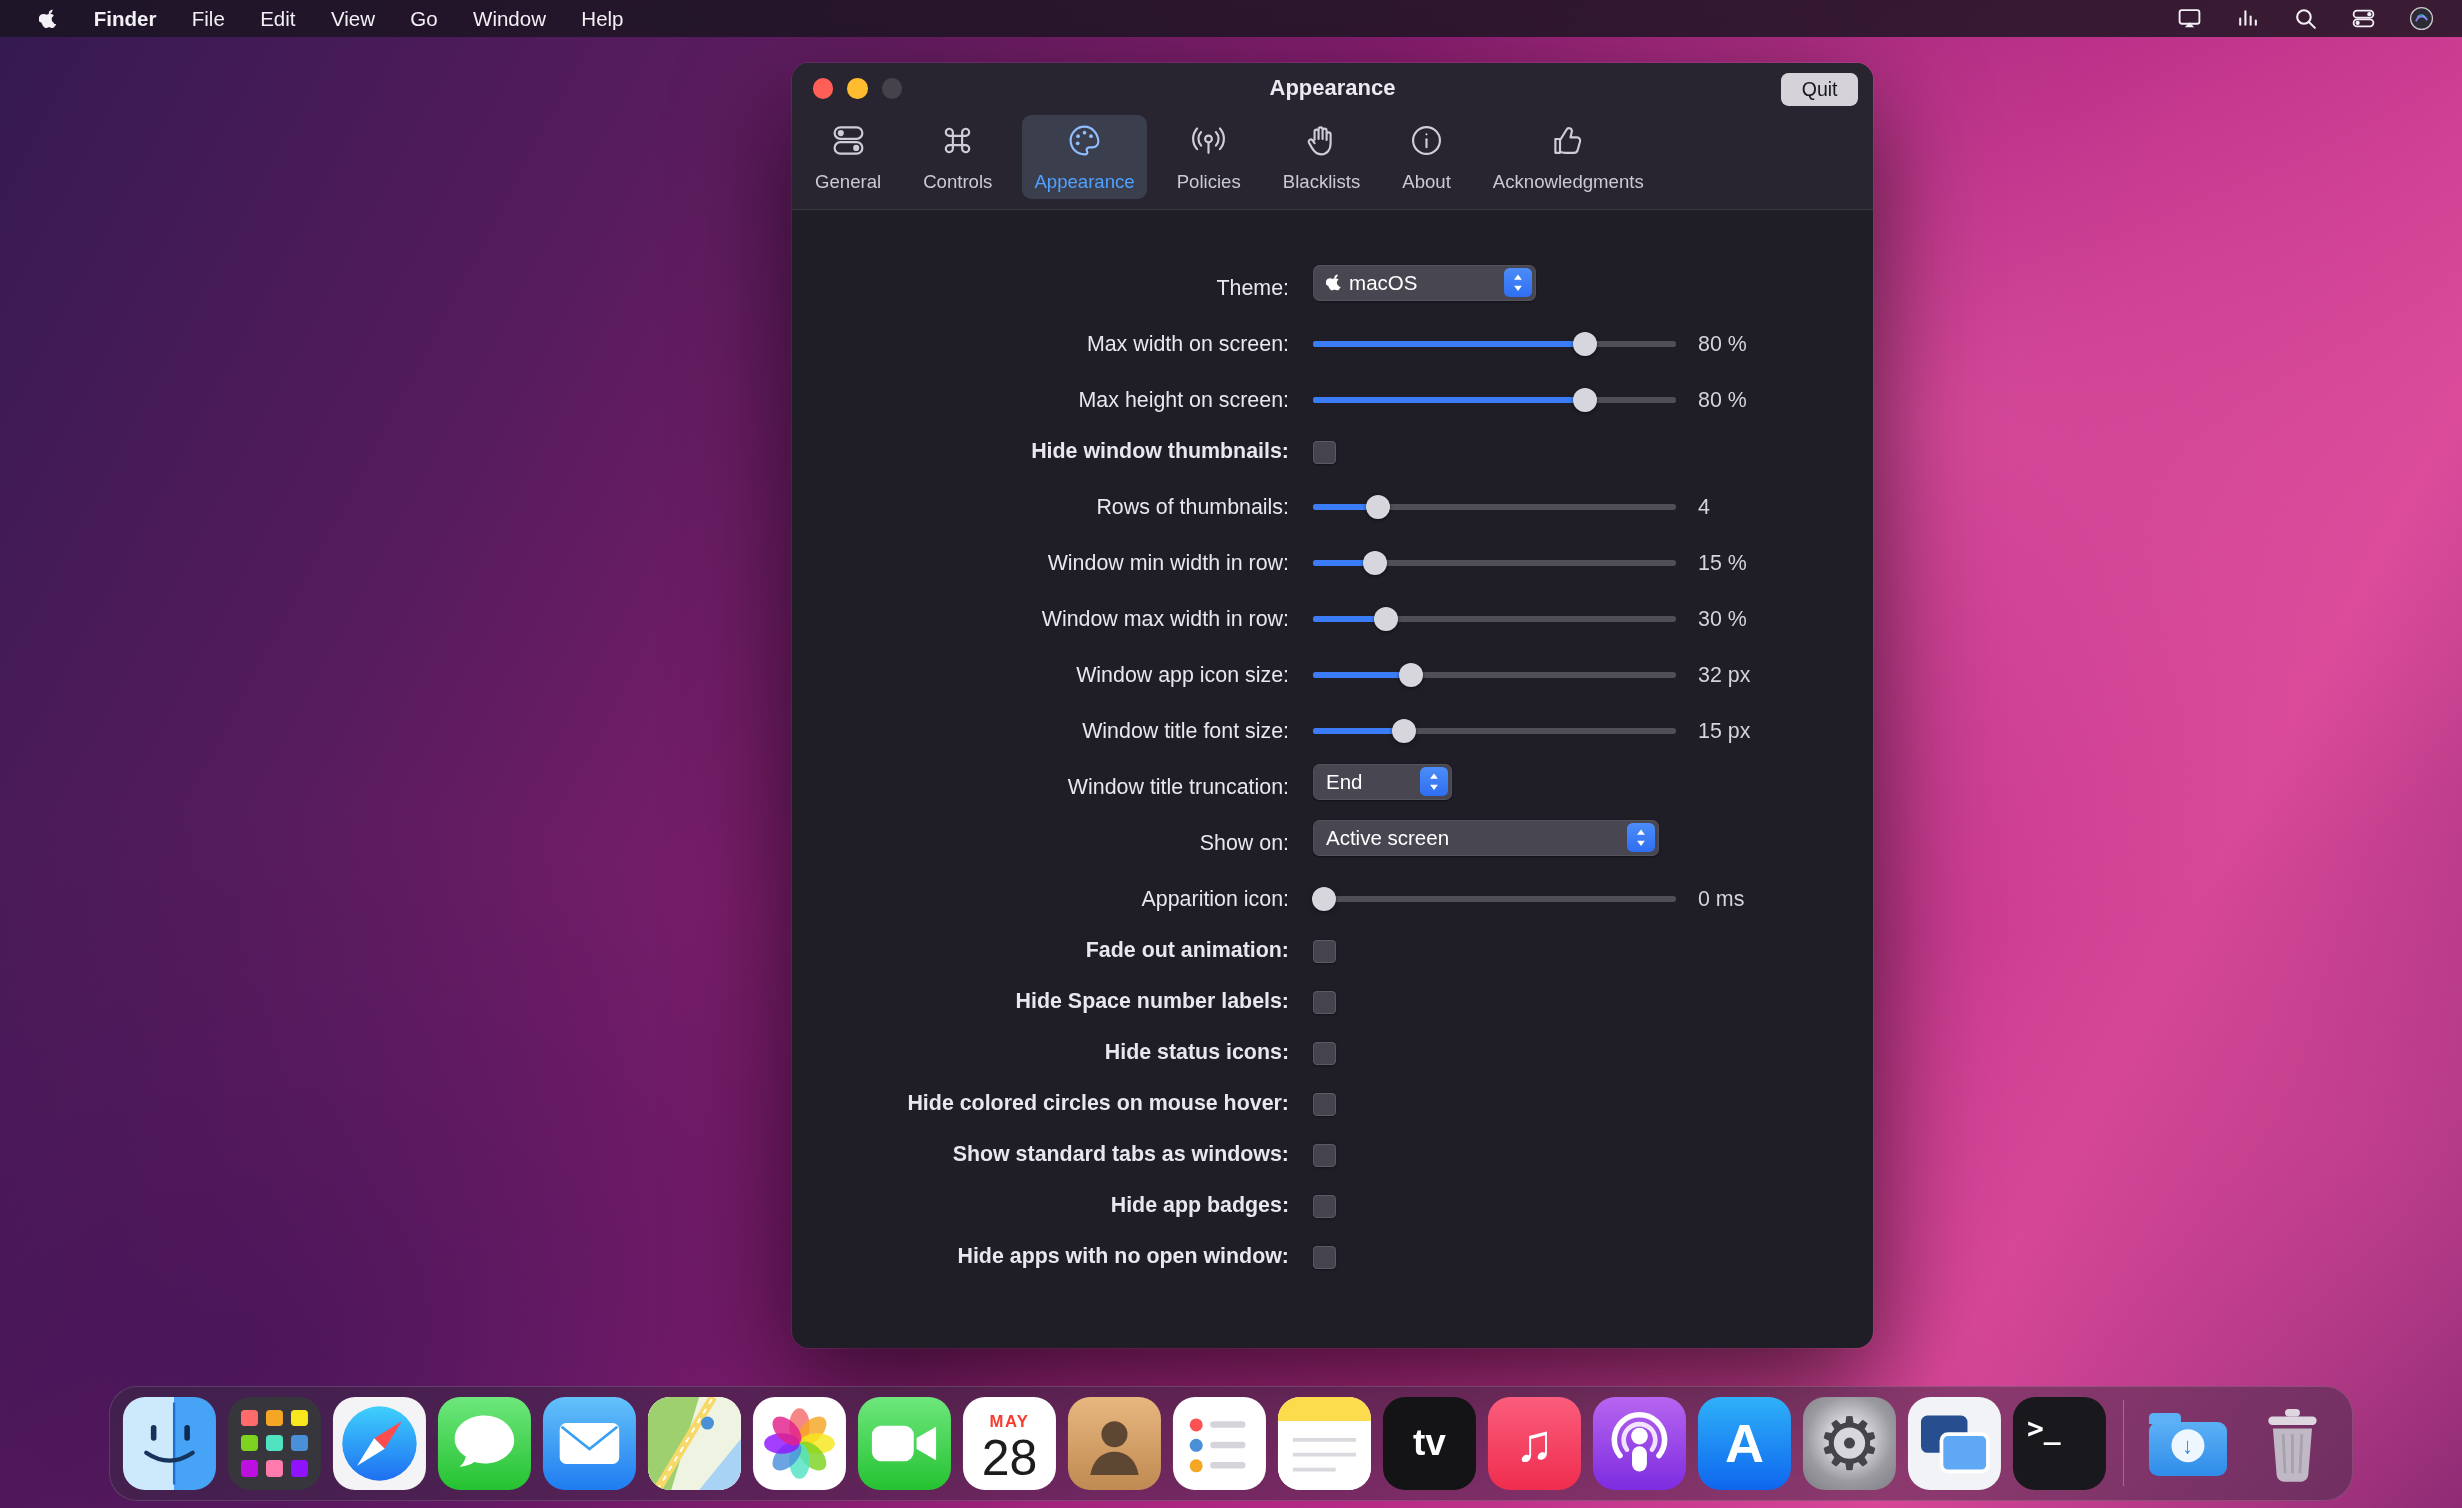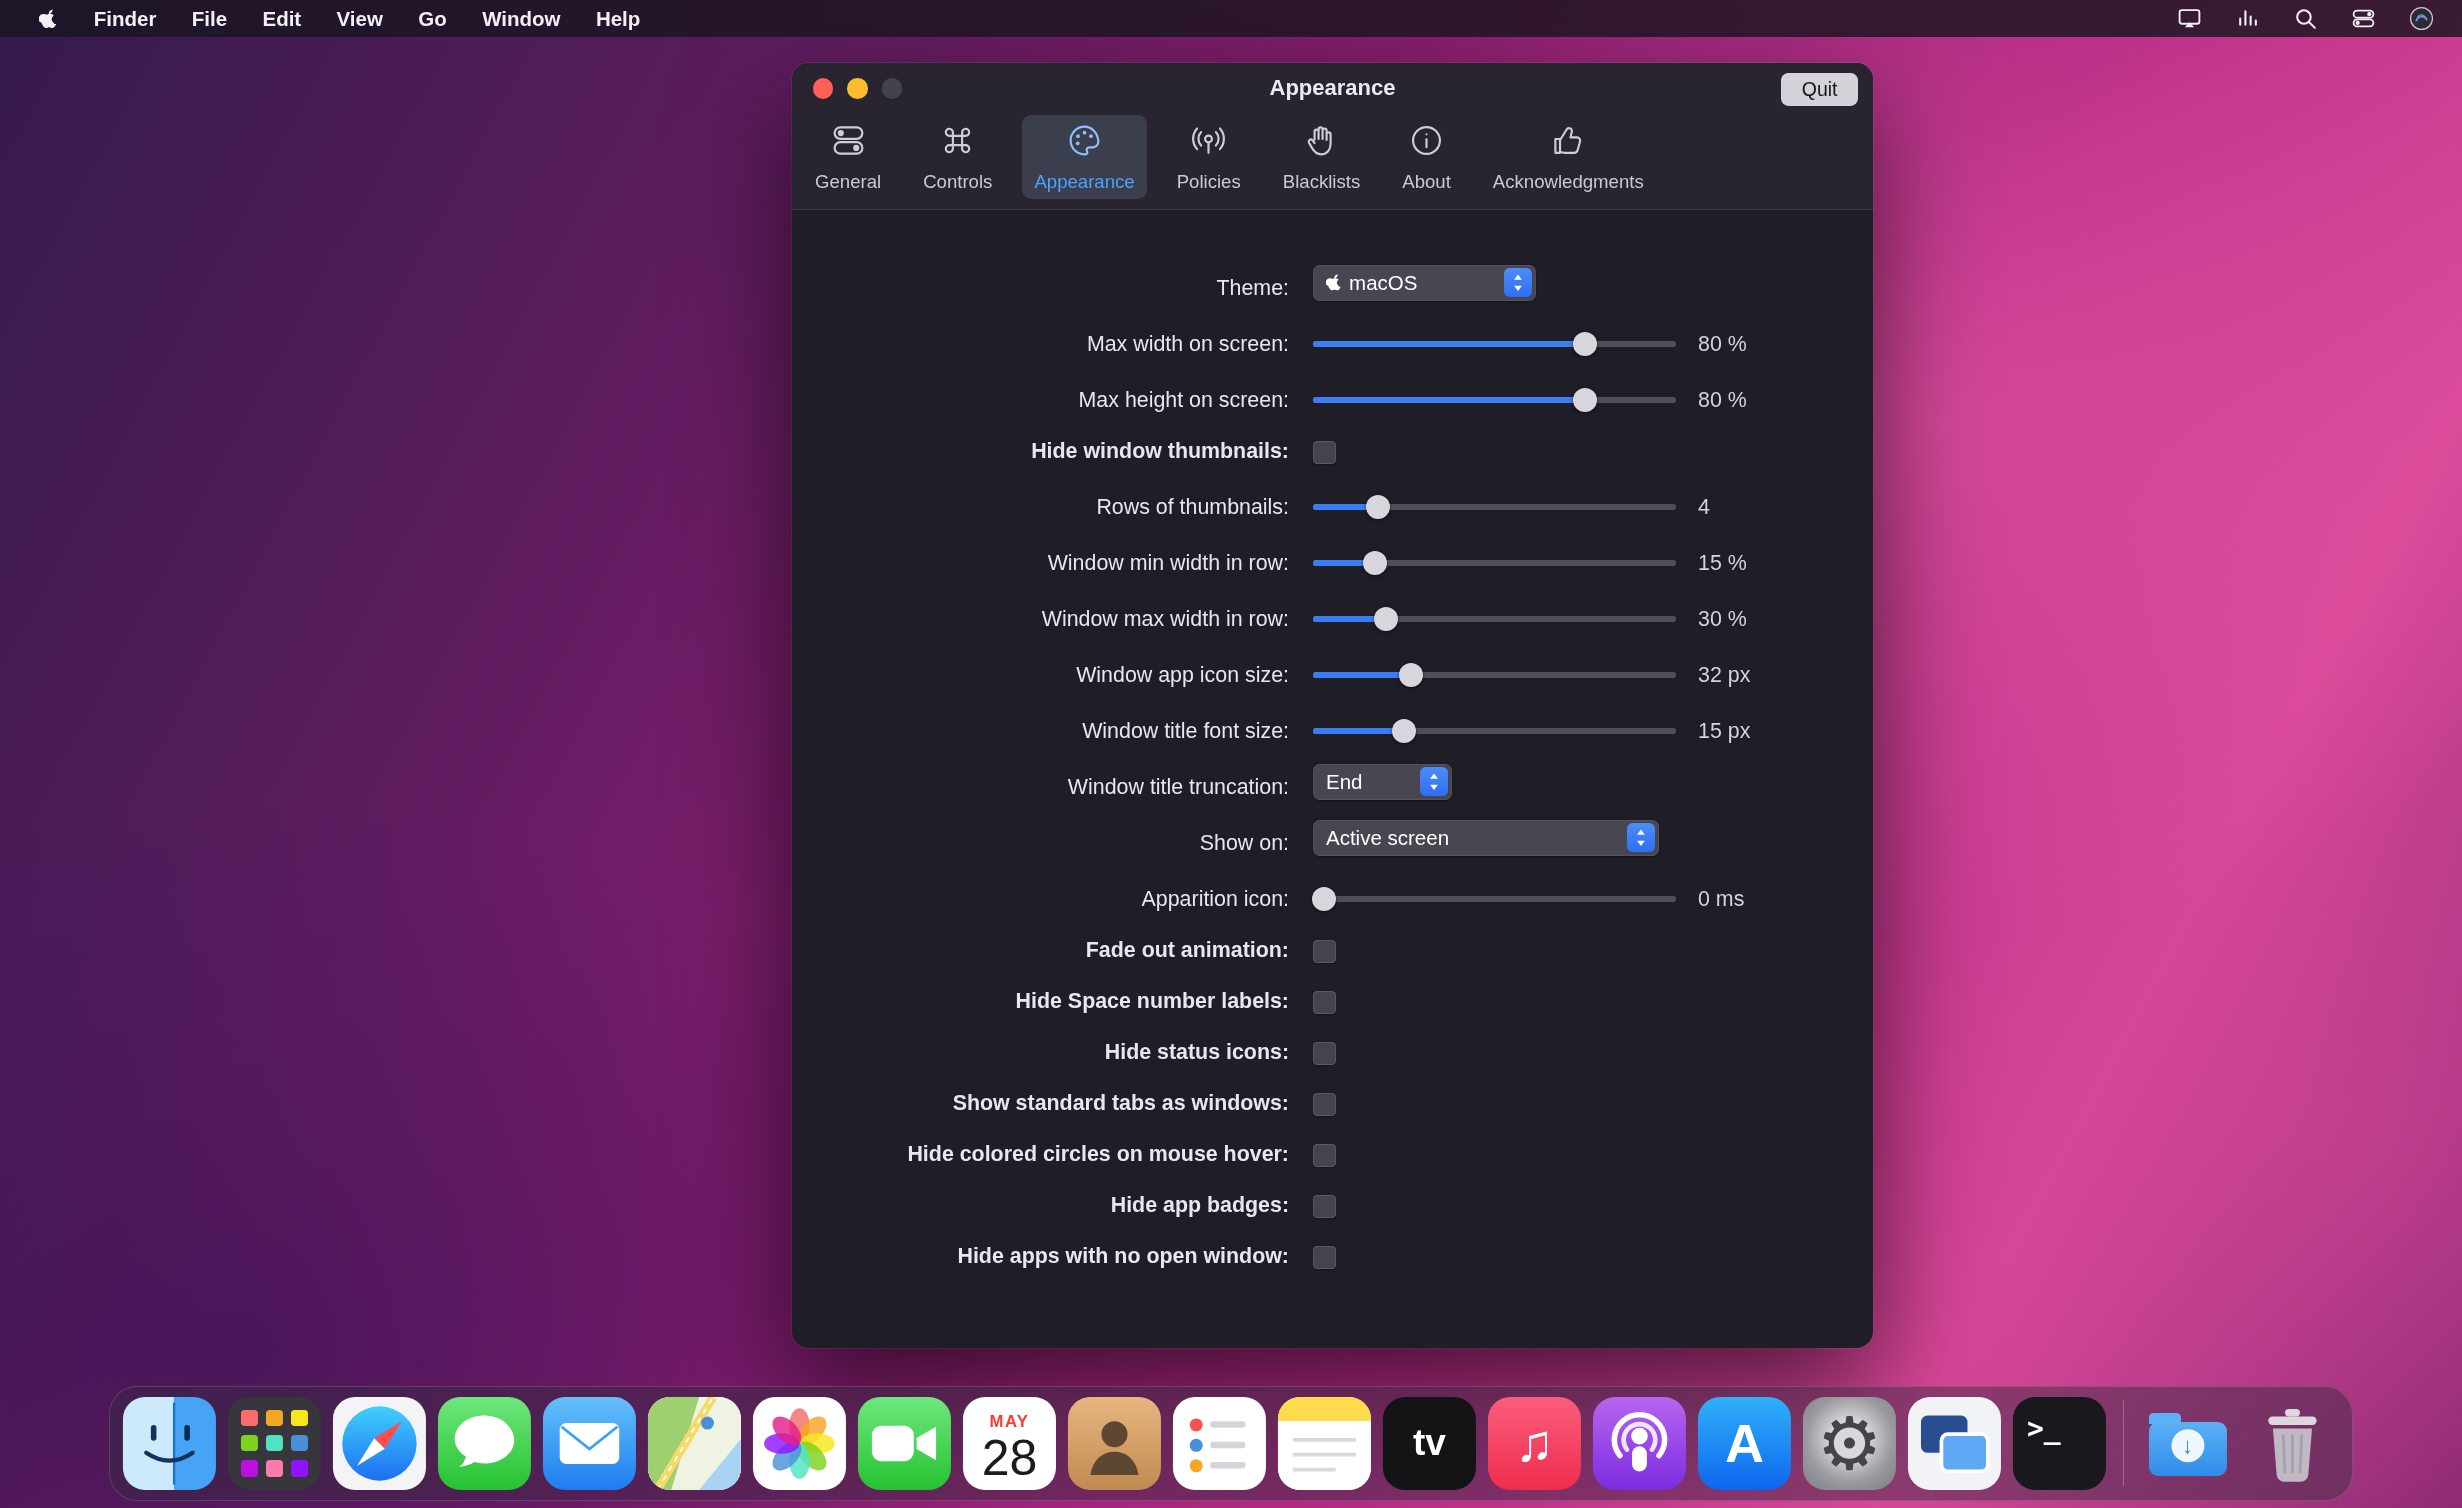--- a/index.html
+++ b/index.html
@@ -16,21 +16,21 @@
 
   
   .menubar {
     position:absolute; top:0; left:0; right:0; height:37px;
     background:rgba(26,21,32,.82); backdrop-filter:blur(28px);
     display:flex; align-items:center; color:#f2f0f4; z-index:50;
   }
   .menu-left { display:flex; align-items:center; padding-left:20.5px; }
   .apple-logo { display:flex; align-items:center; padding:0 18.6px; }
   .apple-logo svg { height:19.5px; fill:#f2f0f4; }
-  .menu-item { font-size:20.5px; padding:0 17.7px; cursor:default;font-weight:bold; }
+  .menu-item { font-size:20.5px; padding:0 17.7px; cursor:default; }
   .menu-item.bold { font-weight:bold; }
   .menu-right { margin-left:auto; display:flex; align-items:center; gap:33px; padding-right:28px; }
   .status-icon { width:25px; height:25px; display:flex; align-items:center; justify-content:center; }
   .status-icon svg { width:25px; height:25px; }
 
   
   .window {
     position:absolute; left:792px; top:63px; width:1081px; height:1285px;
     border-radius:16.7px; overflow:hidden; background:#1f1d26;
     box-shadow:0 42px 112px rgba(0,0,0,.62), 0 0 0 0.9px rgba(255,255,255,.09);
@@ -410,27 +410,27 @@
           <div class="checkbox"></div>
         </div>
       </div>
       <div class="set-row row-sm">
         <div class="set-label">Hide status icons:</div>
         <div class="set-ctrl">
           <div class="checkbox"></div>
         </div>
       </div>
       <div class="set-row row-sm">
+        <div class="set-label">Hide colored circles on mouse hover:</div>
+        <div class="set-ctrl">
+          <div class="checkbox"></div>
+        </div>
+      </div>
+      <div class="set-row row-sm">
         <div class="set-label">Show standard tabs as windows:</div>
-        <div class="set-ctrl">
-          <div class="checkbox"></div>
-        </div>
-      </div>
-      <div class="set-row row-sm">
-        <div class="set-label">Hide colored circles on mouse hover:</div>
         <div class="set-ctrl">
           <div class="checkbox"></div>
         </div>
       </div>
       <div class="set-row row-sm">
         <div class="set-label">Hide app badges:</div>
         <div class="set-ctrl">
           <div class="checkbox"></div>
         </div>
       </div>

